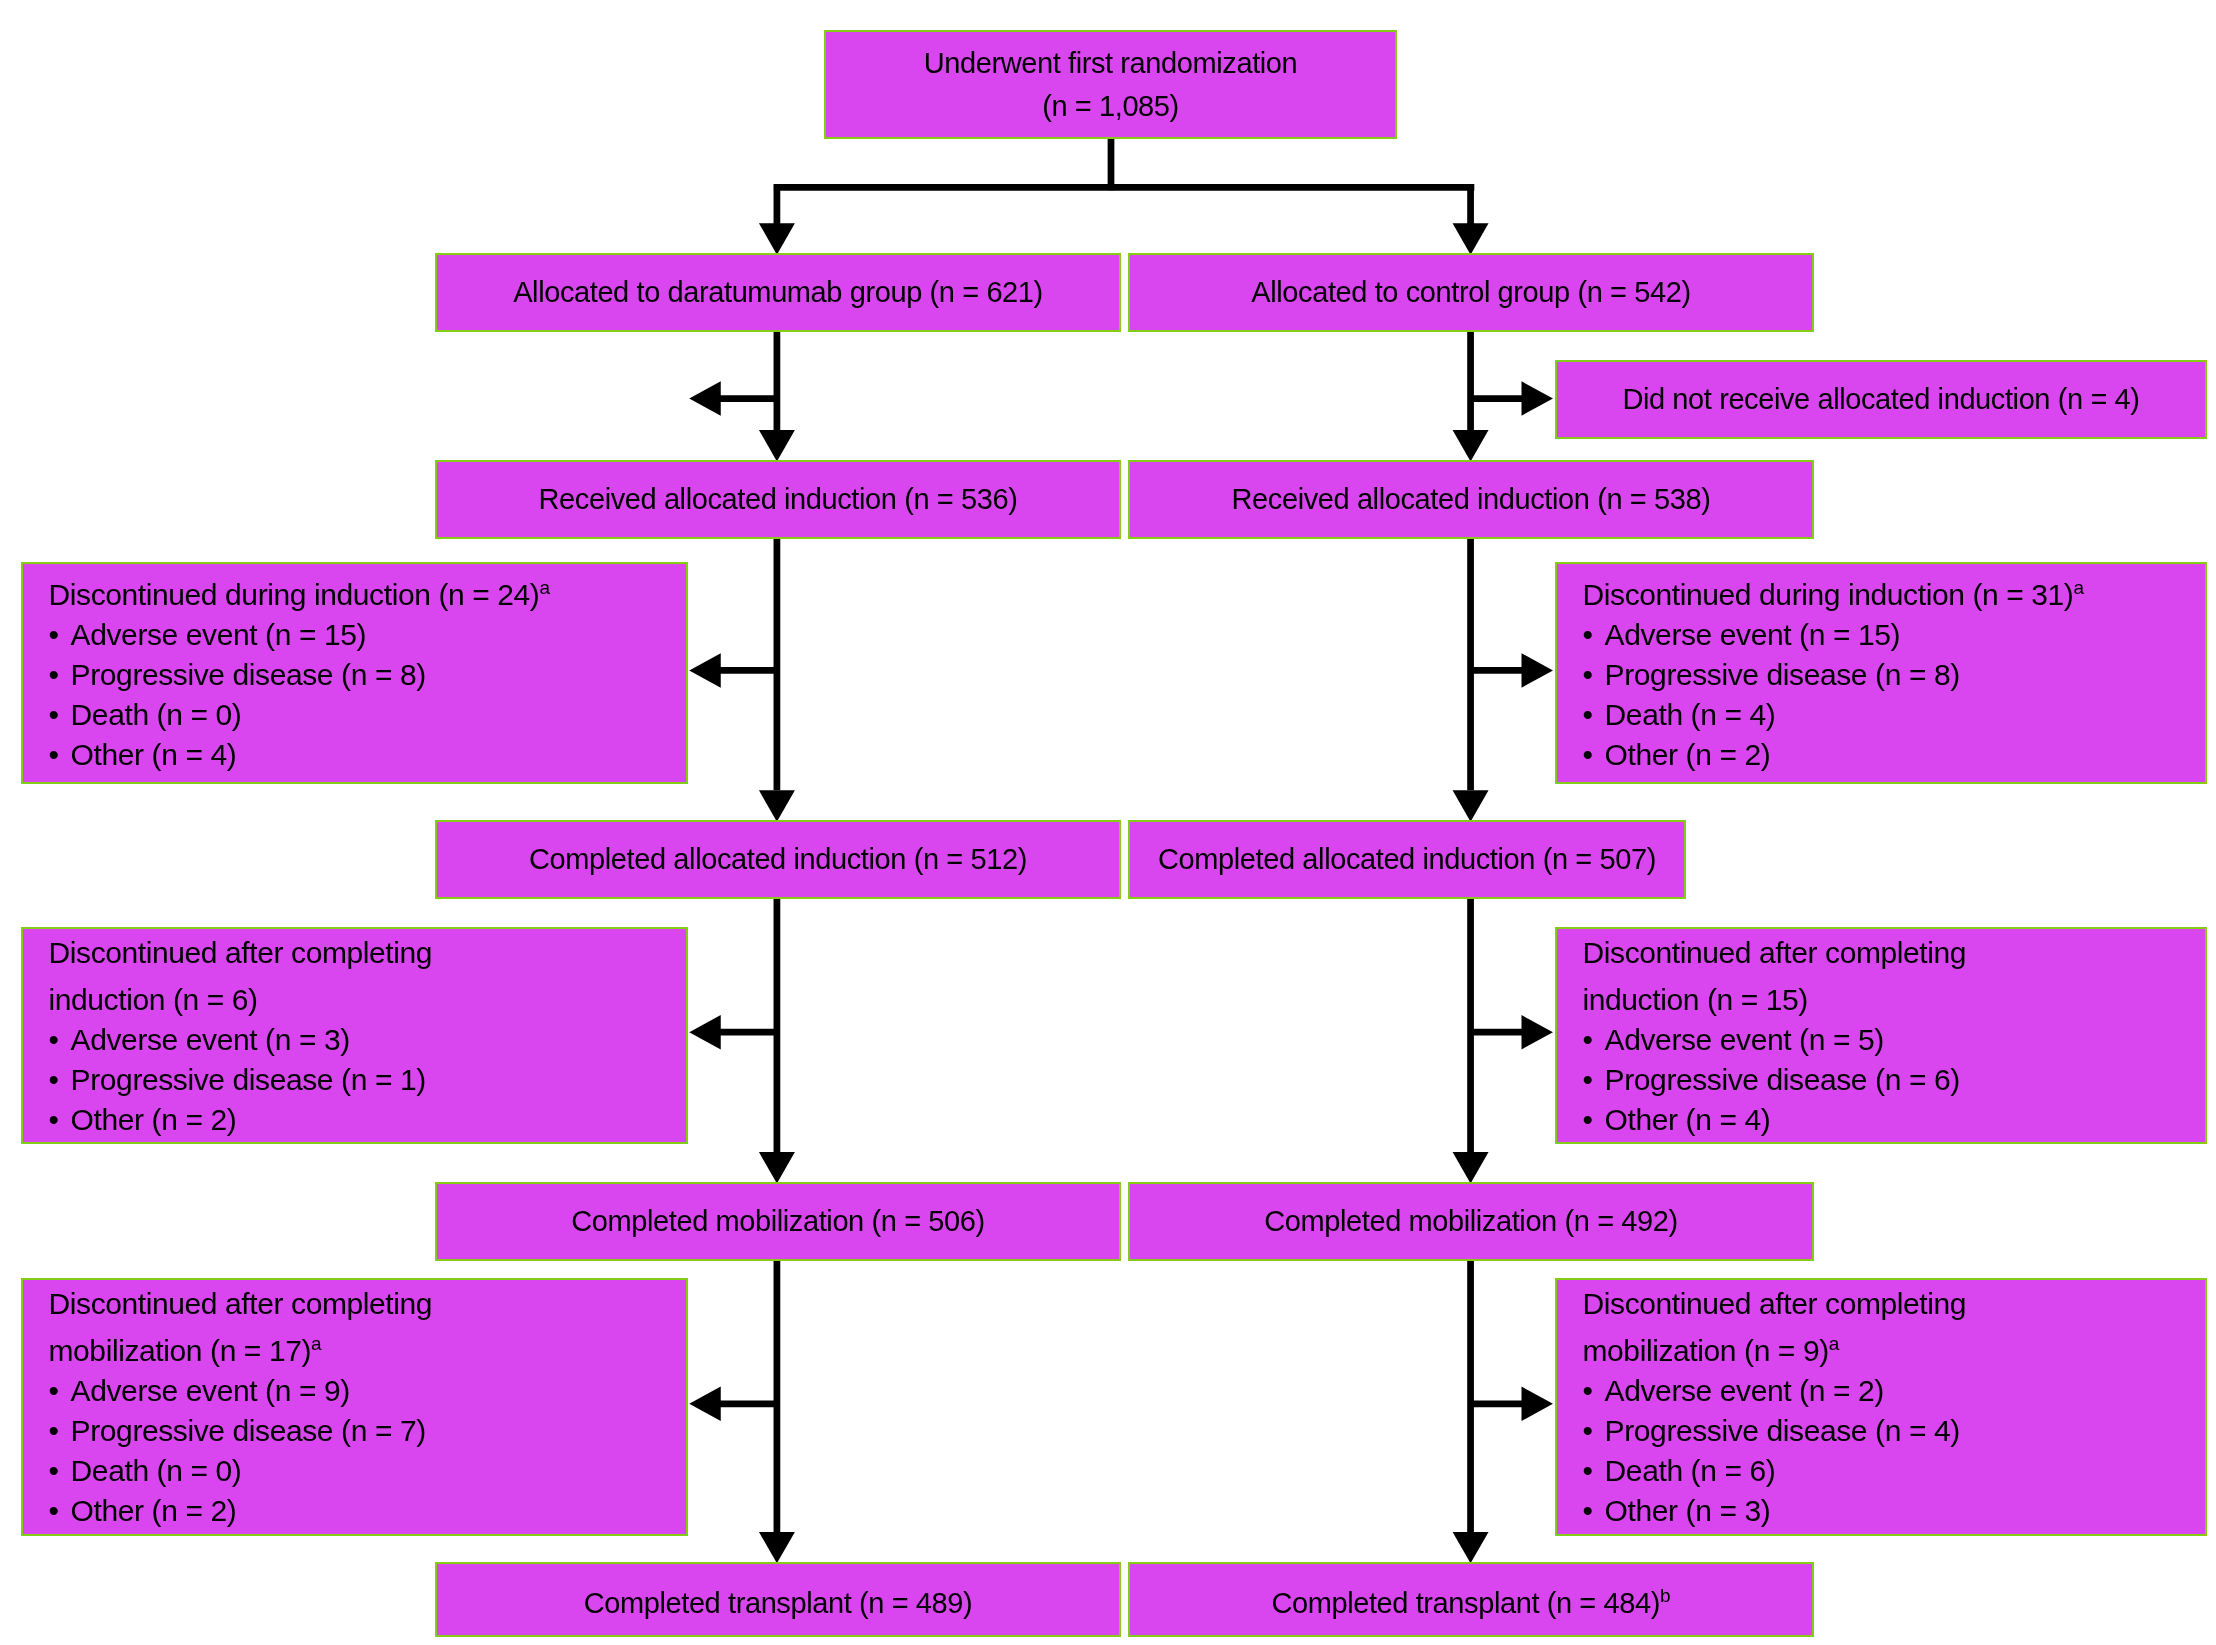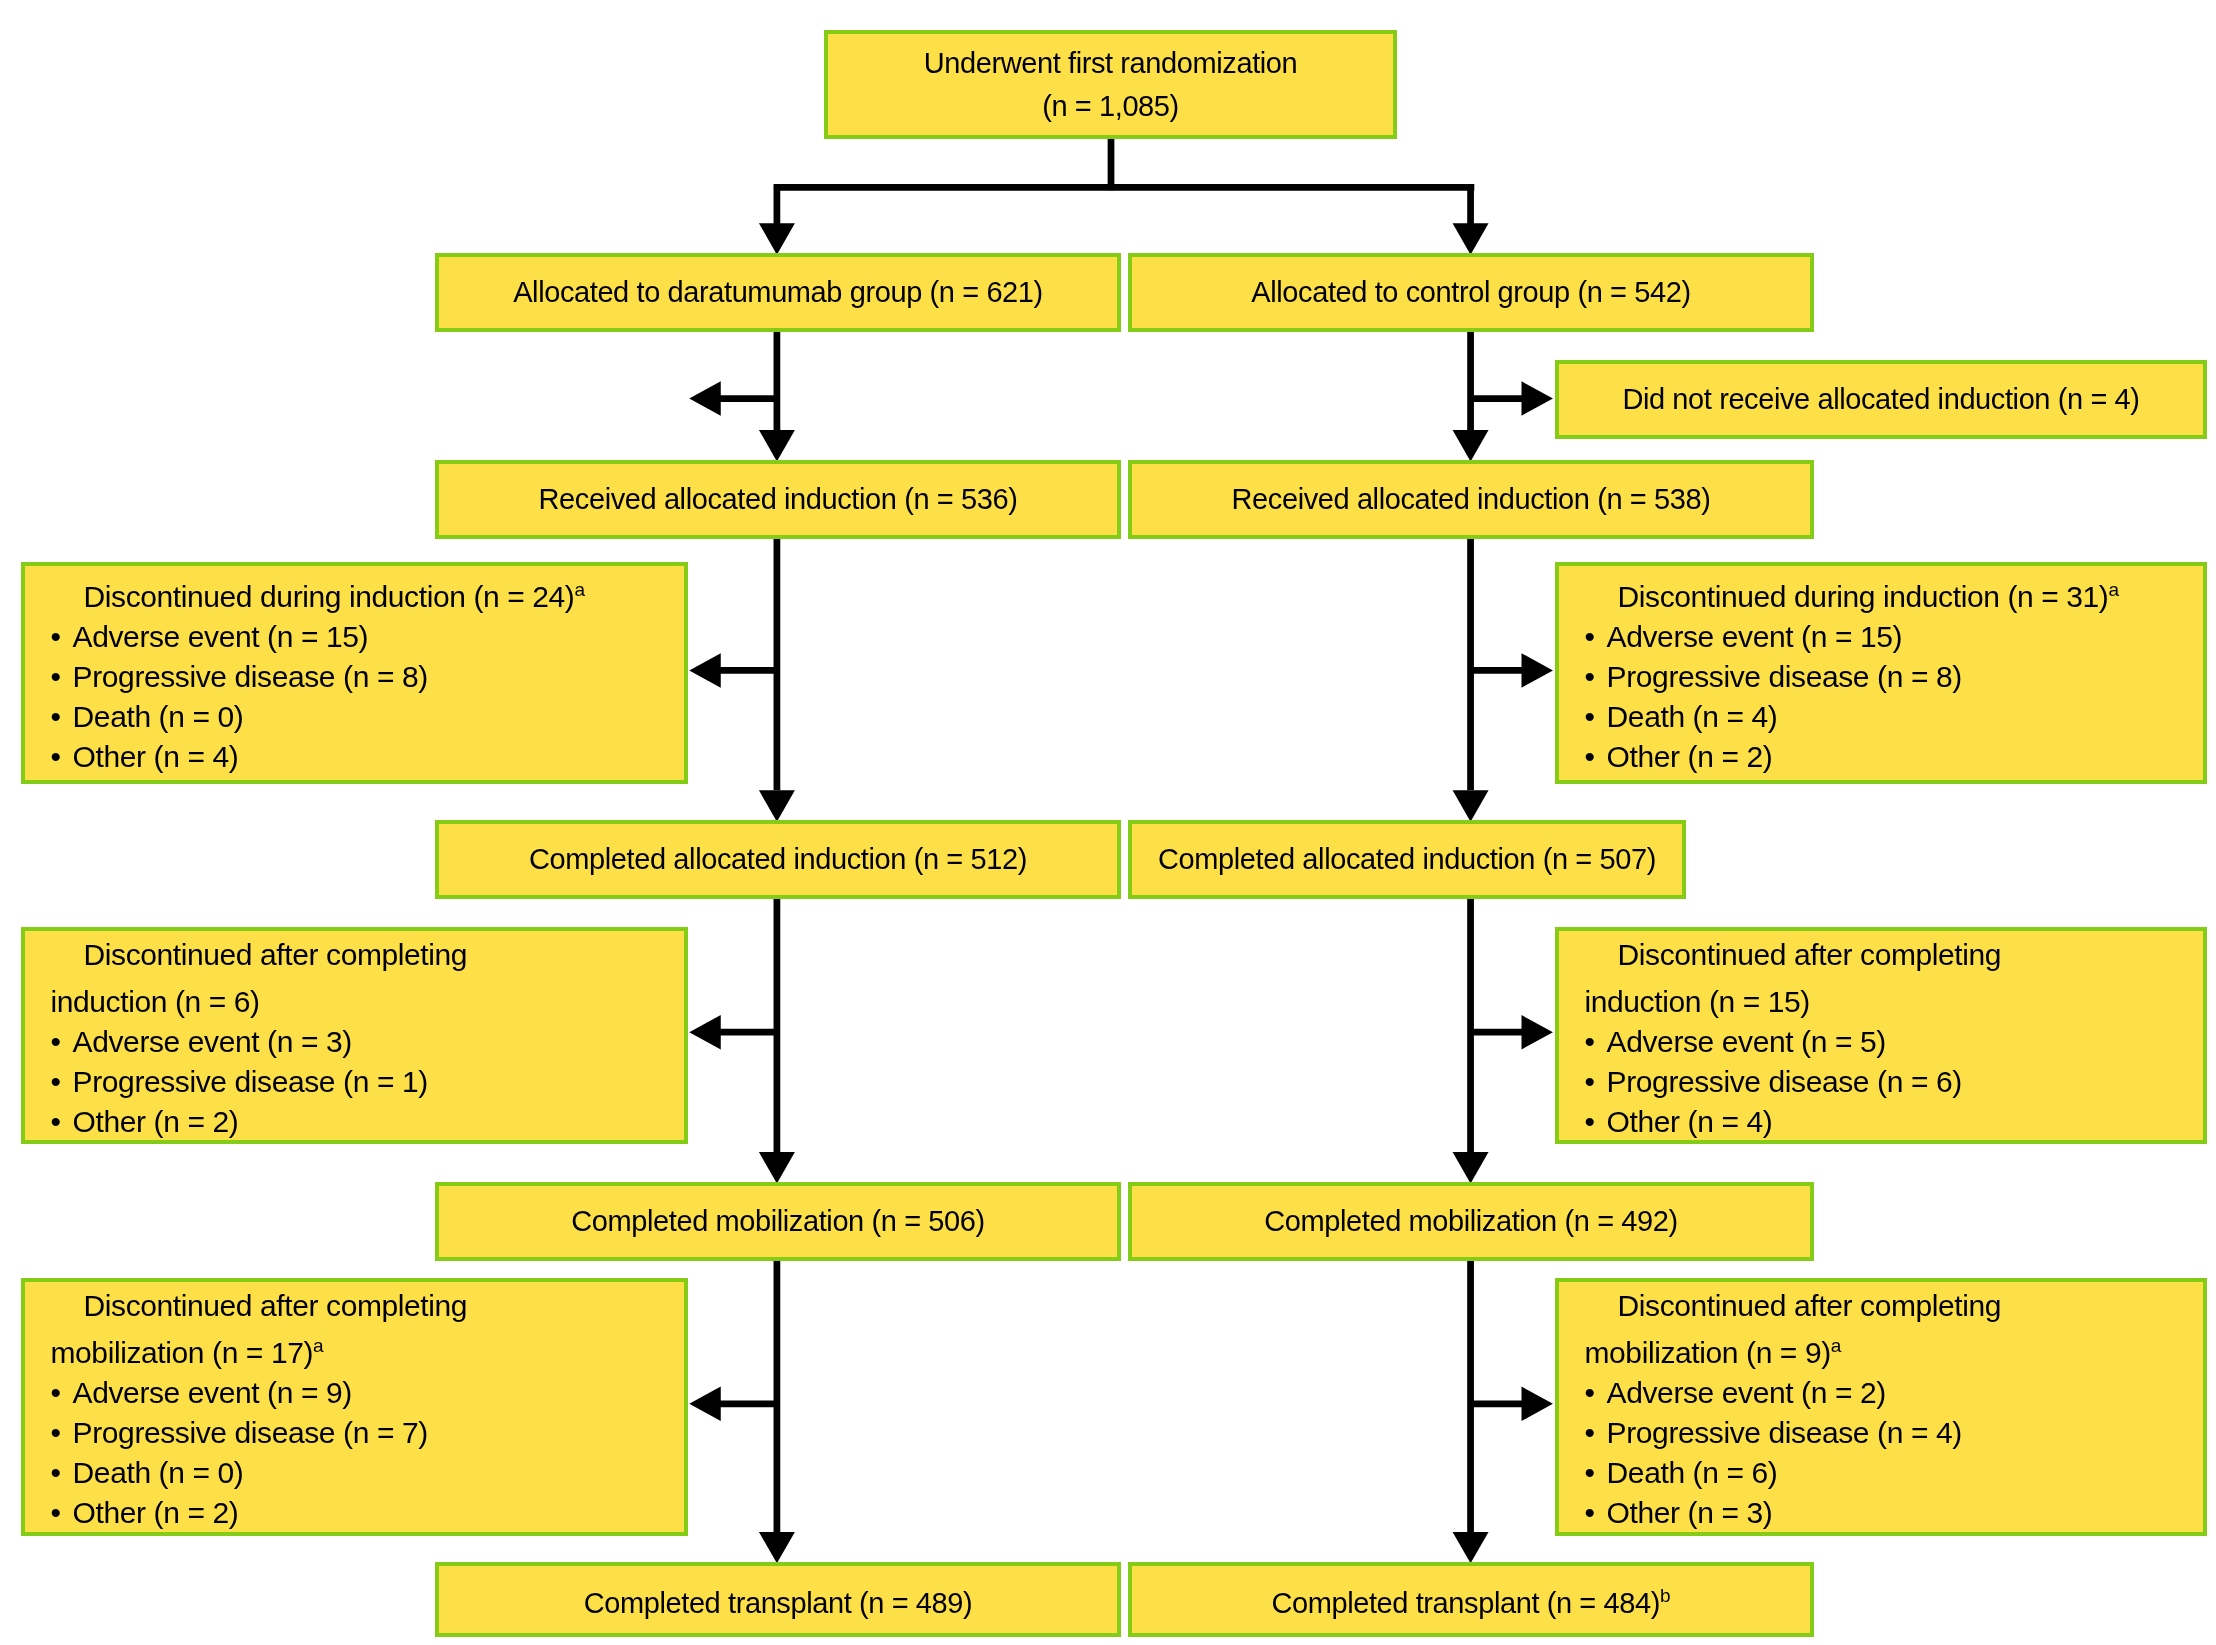--- a/index.html
+++ b/index.html
@@ -13,41 +13,41 @@
   }
   #connectors {
     position: absolute;
     left: 0; top: 0;
     width: 2216px; height: 1645px;
     pointer-events: none;
   }
   .box {
     position: absolute;
     box-sizing: border-box;
-    border: 4px solid #84cc16;
-    background: #fde047;
+    border: 2px solid #84cc16;
+    background: #d946ef;
     letter-spacing: -0.4px;
   }
   .main {
     display: flex;
     flex-direction: column;
     align-items: center;
     justify-content: center;
     text-align: center;
     font-size: 29px;
     line-height: 43px;
     white-space: nowrap;
   }
   .side {
     font-size: 30px;
     line-height: 40px;
     padding: 3.7px 25.5px;
     text-align: left;
   }
-  .side .title span { white-space: pre-line; margin-left: 33px; }
+  .side .title span { white-space: pre-line; }
   .bullet::before { content: "\2022"; margin-right: 12px; }
   sup { font-size: 19px; letter-spacing: 0; }
 </style>
 </head>
 <body>
 
 <div id="canvas">
 
   <svg id="connectors" viewBox="0 0 2958 2196" xmlns="http://www.w3.org/2000/svg">
     <g stroke="#000" stroke-width="9" fill="#000">

